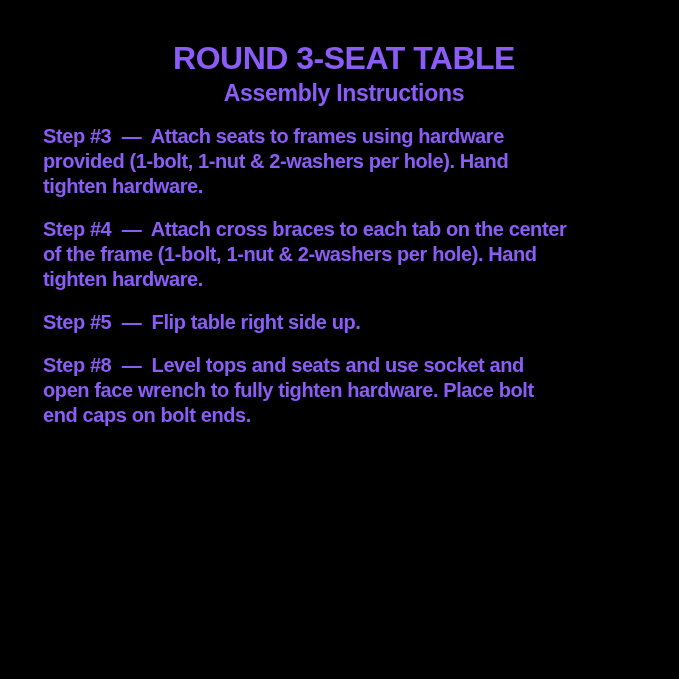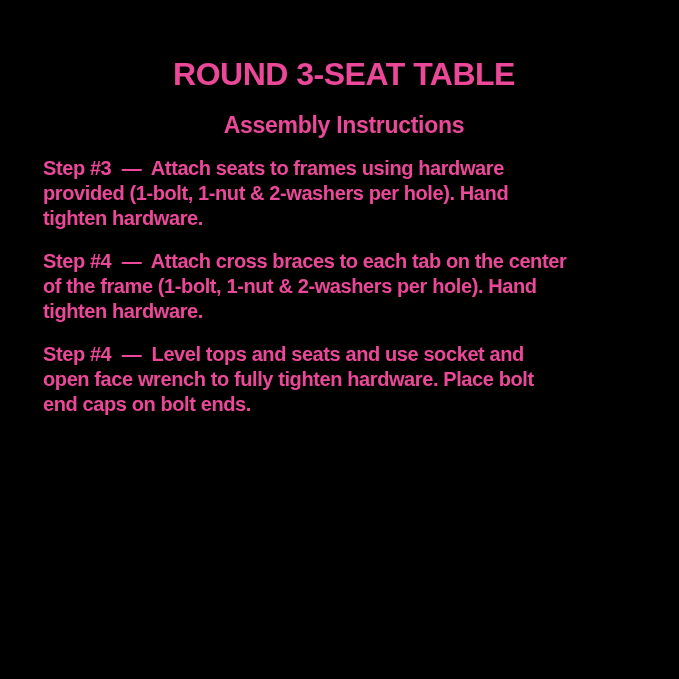--- a/index.html
+++ b/index.html
@@ -10,40 +10,40 @@
     width: 679px;
     height: 679px;
     background: #000000;
     overflow: hidden;
     font-family: "Liberation Sans", sans-serif;
   }
   .sheet {
     box-sizing: border-box;
     width: 679px;
     height: 679px;
-    padding: 54px 34px 20px 43px;
-    color: #ec4899;
+    padding: 38px 34px 20px 43px;
+    color: #8b5cf6;
   }
   .header {
     text-align: center;
     margin: 0 0 16px 0;
   }
   .title {
     font-size: 32px;
     font-weight: bold;
     letter-spacing: -0.5px;
     line-height: 40px;
     margin: 0;
   }
   .subtitle {
     font-size: 23px;
     font-weight: bold;
     letter-spacing: -0.3px;
     line-height: 30px;
-    margin: 16px;
+    margin: 0;
   }
   .steps p {
     font-size: 20px;
     font-weight: bold;
     letter-spacing: -0.4px;
     line-height: 25px;
     margin: 0 0 18px 0;
     white-space: pre-wrap;
   }
 </style>
@@ -56,17 +56,18 @@
     <h2 class="subtitle">Assembly Instructions</h2>
   </div>
 
   <div class="steps">
     <p>Step #3  —  Attach seats to frames using hardware
 provided (1-bolt, 1-nut &amp; 2-washers per hole). Hand
 tighten hardware.</p>
     <p>Step #4  —  Attach cross braces to each tab on the center
 of the frame (1-bolt, 1-nut &amp; 2-washers per hole). Hand
 tighten hardware.</p>
-    <p>Step #4  —  Level tops and seats and use socket and
+    <p>Step #5  —  Flip table right side up.</p>
+    <p>Step #8  —  Level tops and seats and use socket and
 open face wrench to fully tighten hardware. Place bolt
 end caps on bolt ends.</p>
   </div>
 </div>
 
 </body></html>

